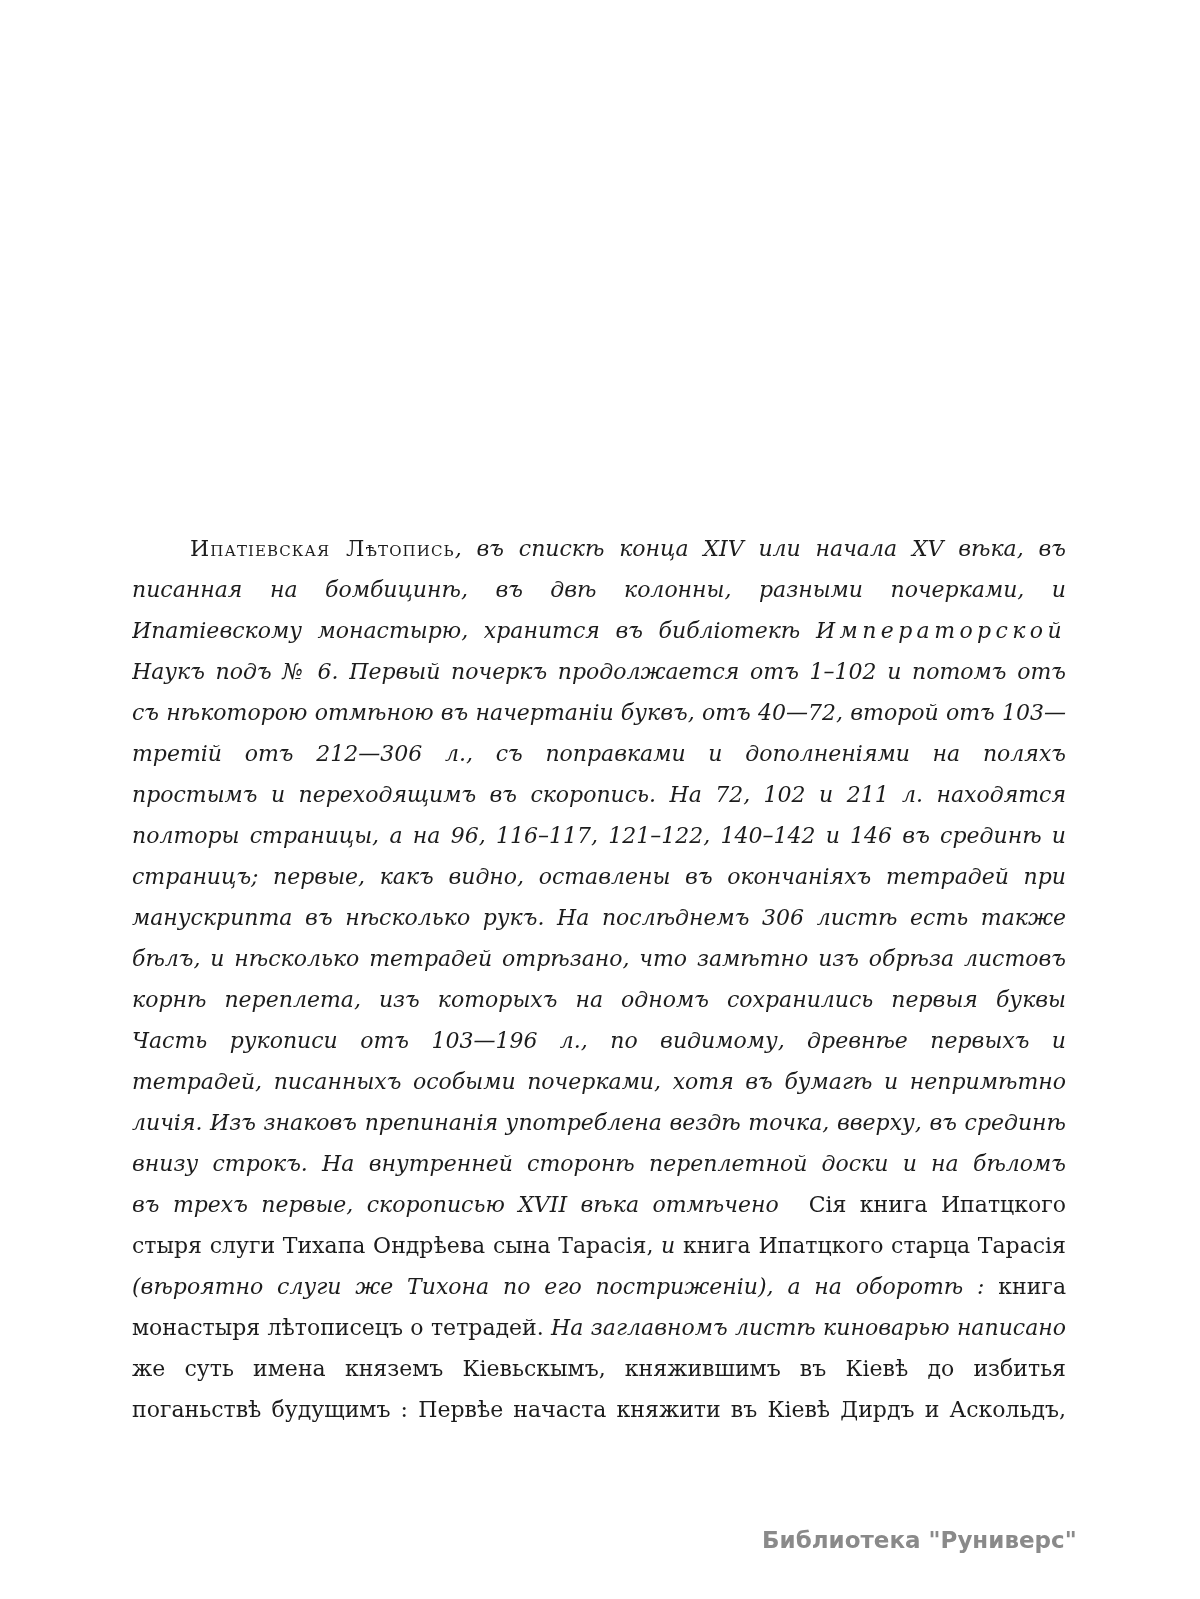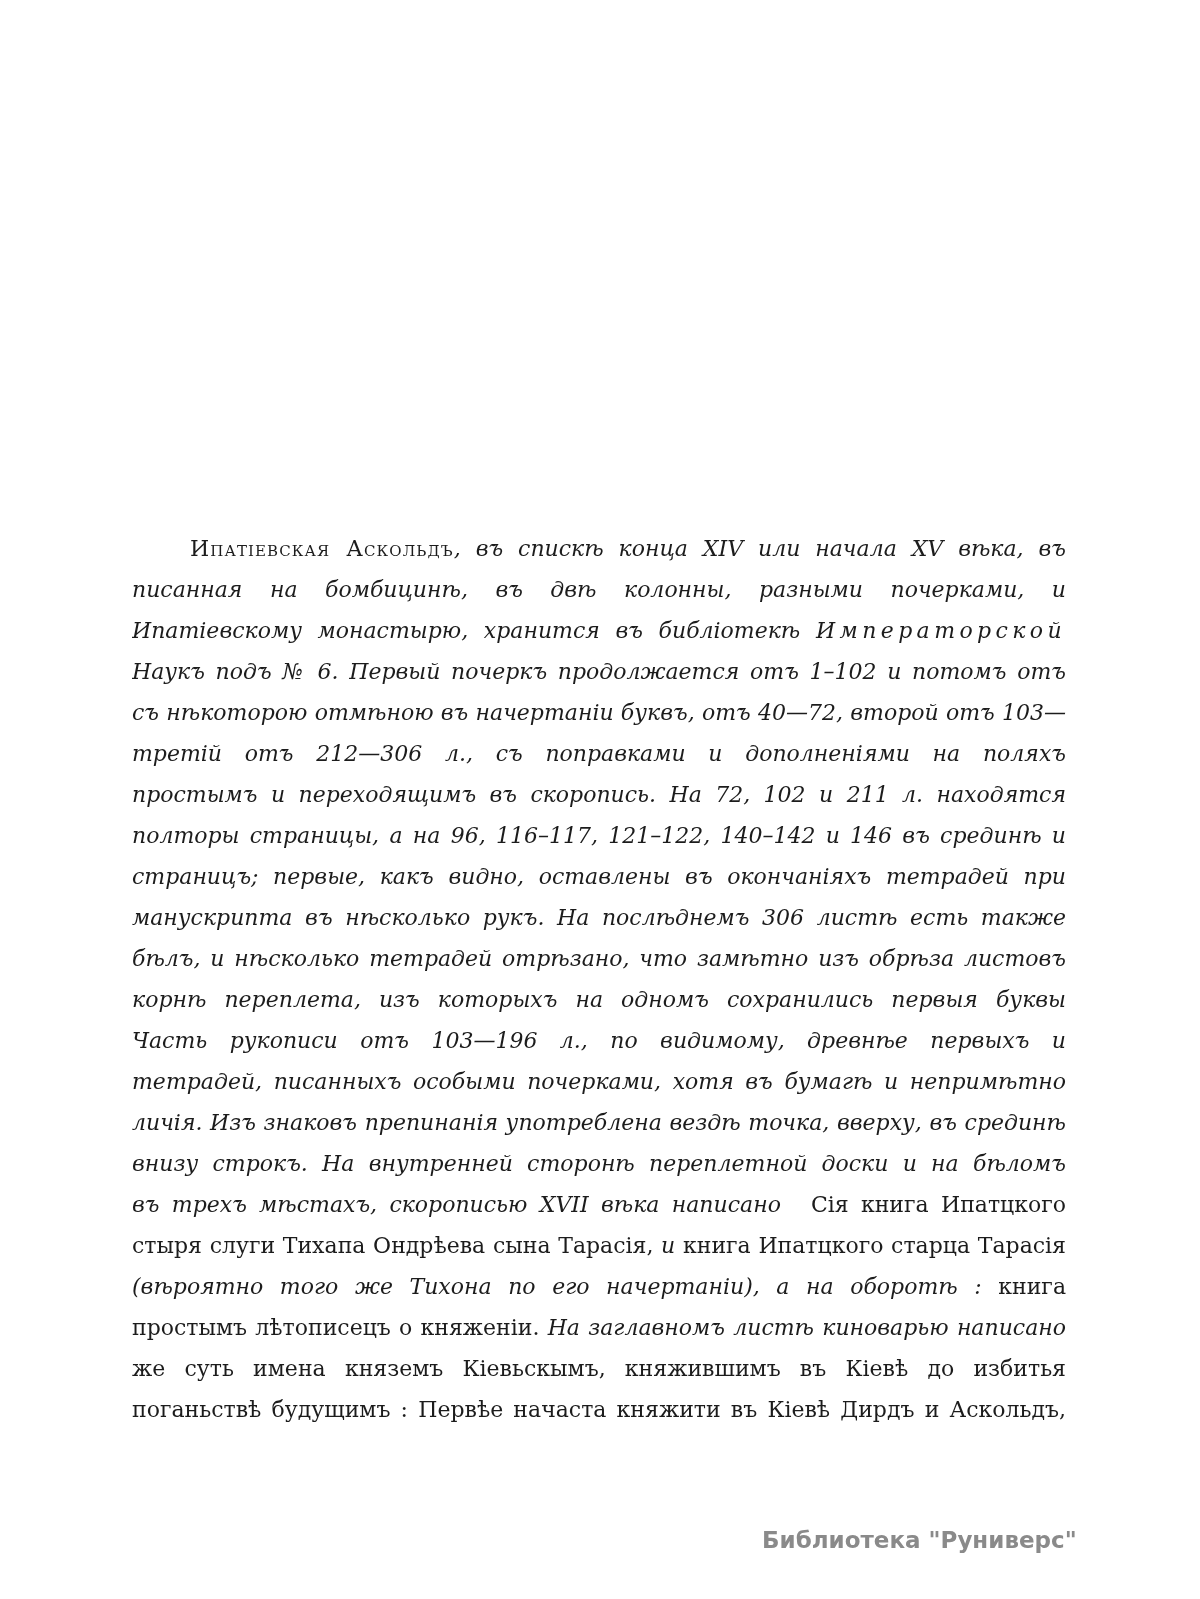--- a/index.html
+++ b/index.html
@@ -41,37 +41,37 @@
     font-size:23px;
     color:#8a8a8a;
     white-space:nowrap;
   }
 </style>
 </head>
 <body>
 
 <div class="page">
   <div class="text-block">
-      <div class="text-line"><span class="seg-smallcaps">Ипатіевская Аскольдъ</span><span class="seg-italic">, въ спискѣ конца XIV или начала XV вѣка, въ листъ, 306 л.,</span></div>
+      <div class="text-line"><span class="seg-smallcaps">Ипатіевская Лѣтопись</span><span class="seg-italic">, въ спискѣ конца XIV или начала XV вѣка, въ листъ, 306 л.,</span></div>
       <div class="text-line"><span class="seg-italic">писанная на бомбицинѣ, въ двѣ колонны, разными почерками, и принадлежавшая</span></div>
       <div class="text-line"><span class="seg-italic">Ипатіевскому монастырю, хранится въ библіотекѣ </span><span class="seg-italic-spaced">Императорской Академіи</span></div>
       <div class="text-line"><span class="seg-italic">Наукъ подъ № 6. Первый почеркъ продолжается отъ 1–102 и потомъ отъ 197–211,</span></div>
       <div class="text-line"><span class="seg-italic">съ нѣкоторою отмѣною въ начертаніи буквъ, отъ 40—72, второй отъ 103—196, и</span></div>
       <div class="text-line"><span class="seg-italic">третій отъ 212—306 л., съ поправками и дополненіями на поляхъ полууставомъ</span></div>
       <div class="text-line"><span class="seg-italic">простымъ и переходящимъ въ скоропись. На 72, 102 и 211 л. находятся пробѣлы въ</span></div>
       <div class="text-line"><span class="seg-italic">полторы страницы, а на 96, 116–117, 121–122, 140–142 и 146 въ срединѣ и концѣ</span></div>
       <div class="text-line"><span class="seg-italic">страницъ; первые, какъ видно, оставлены въ окончаніяхъ тетрадей при перепискѣ</span></div>
       <div class="text-line"><span class="seg-italic">манускрипта въ нѣсколько рукъ. На послѣднемъ 306 листѣ есть также про-</span></div>
       <div class="text-line"><span class="seg-italic">бѣлъ, и нѣсколько тетрадей отрѣзано, что замѣтно изъ обрѣза листовъ при</span></div>
       <div class="text-line"><span class="seg-italic">корнѣ переплета, изъ которыхъ на одномъ сохранились первыя буквы строкъ.</span></div>
       <div class="text-line"><span class="seg-italic">Часть рукописи отъ 103—196 л., по видимому, древнѣе первыхъ и послѣднихъ</span></div>
       <div class="text-line"><span class="seg-italic">тетрадей, писанныхъ особыми почерками, хотя въ бумагѣ и непримѣтно раз-</span></div>
       <div class="text-line"><span class="seg-italic">личія. Изъ знаковъ препинанія употреблена вездѣ точка, вверху, въ срединѣ и</span></div>
       <div class="text-line"><span class="seg-italic">внизу строкъ. На внутренней сторонѣ переплетной доски и на бѣломъ листѣ,</span></div>
-      <div class="text-line"><span class="seg-italic">въ трехъ мѣстахъ, скорописью XVII вѣка написано</span><span class="seg-gap"></span><span class="seg-roman">Сія книга Ипатцкого мона-</span></div>
+      <div class="text-line"><span class="seg-italic">въ трехъ первые, скорописью XVII вѣка отмѣчено</span><span class="seg-gap"></span><span class="seg-roman">Сія книга Ипатцкого мона-</span></div>
       <div class="text-line"><span class="seg-roman">стыря слуги Тихапа Ондрѣева сына Тарасія,</span><span class="seg-italic"> и </span><span class="seg-roman">книга Ипатцкого старца Тарасія</span></div>
-      <div class="text-line"><span class="seg-italic">(вѣроятно того же Тихона по его начертаніи), а на оборотѣ : </span><span class="seg-roman">книга Ипатцкого</span></div>
-      <div class="text-line"><span class="seg-roman">простымъ лѣтописецъ о княженіи. </span><span class="seg-italic">На заглавномъ листѣ киноварью написано : </span></div>
+      <div class="text-line"><span class="seg-italic">(вѣроятно слуги же Тихона по его постриженіи), а на оборотѣ : </span><span class="seg-roman">книга Ипатцкого</span></div>
+      <div class="text-line"><span class="seg-roman">монастыря лѣтописецъ о тетрадей. </span><span class="seg-italic">На заглавномъ листѣ киноварью написано : </span></div>
       <div class="text-line"><span class="seg-roman">же суть имена княземъ Кіевьскымъ, княжившимъ въ Кіевѣ до избитья Батыева, въ</span></div>
       <div class="text-line"><span class="seg-roman">поганьствѣ будущимъ : Первѣе начаста княжити въ Кіевѣ Дирдъ и Аскольдъ, одино-</span></div>
     </div>
   <div class="watermark">Библиотека "Руниверс"</div>
 </div>
 
 </body></html>

